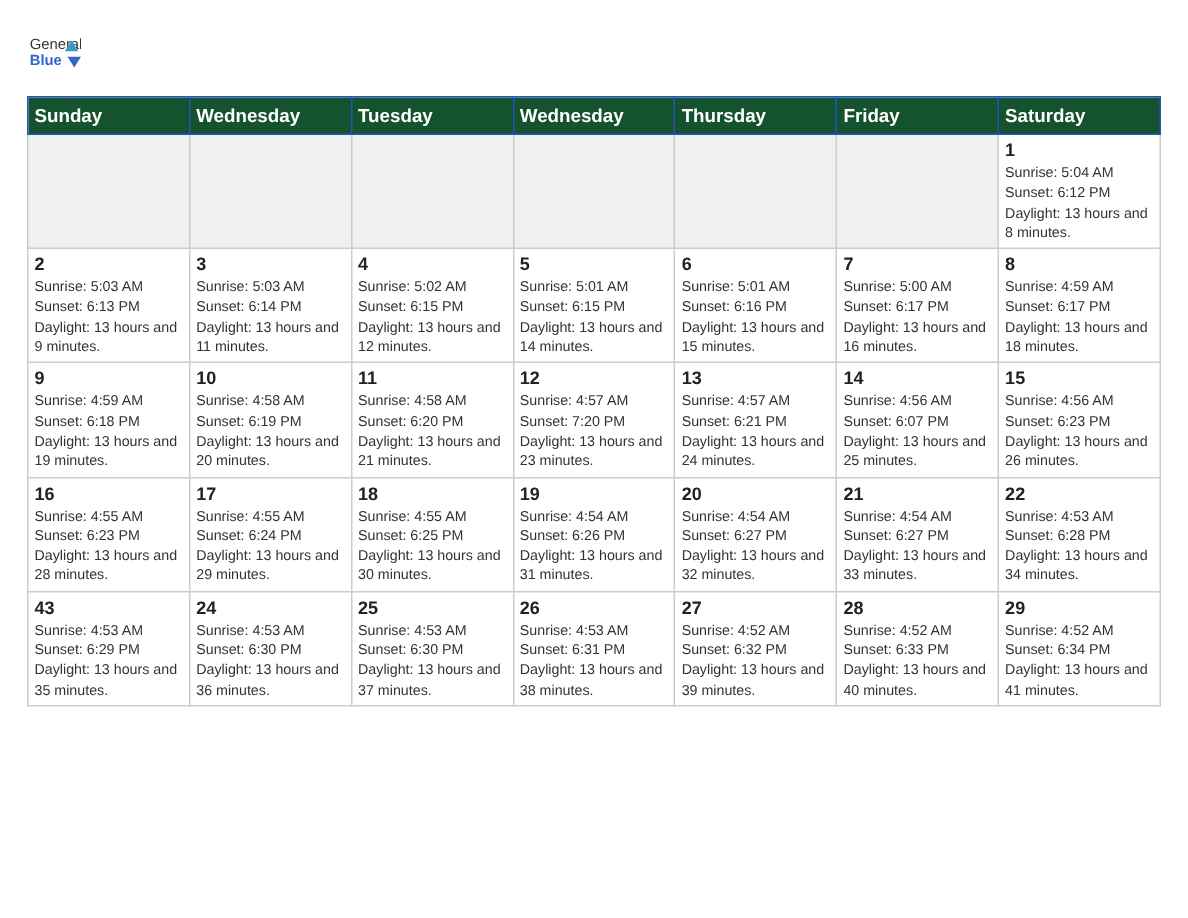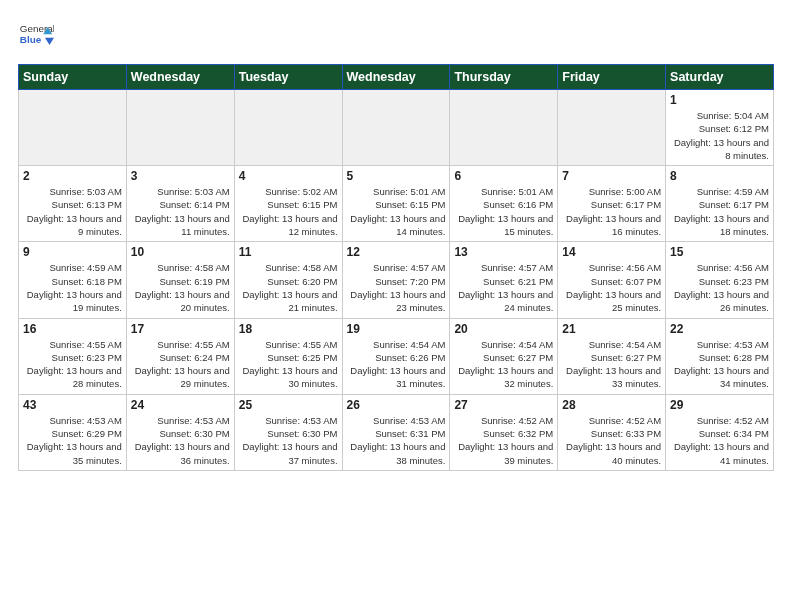--- a/index.html
+++ b/index.html
@@ -75,21 +75,20 @@
       font-size: 12px;
       font-weight: bold;
       color: #222;
       display: block;
       margin-bottom: 2px;
     }
     .day-info {
       font-size: 9.5px;
       color: #333;
       line-height: 1.4;
-      text-align: right;
     }
   </style>
 </head>
 <body>
 
 <div class="page">
   <div class="header">
     <div class="logo">
       <svg class="logo-icon" viewBox="0 0 40 40">
         <text x="2" y="16" font-size="11" font-weight="normal" fill="#333" font-family="Arial">General</text>

